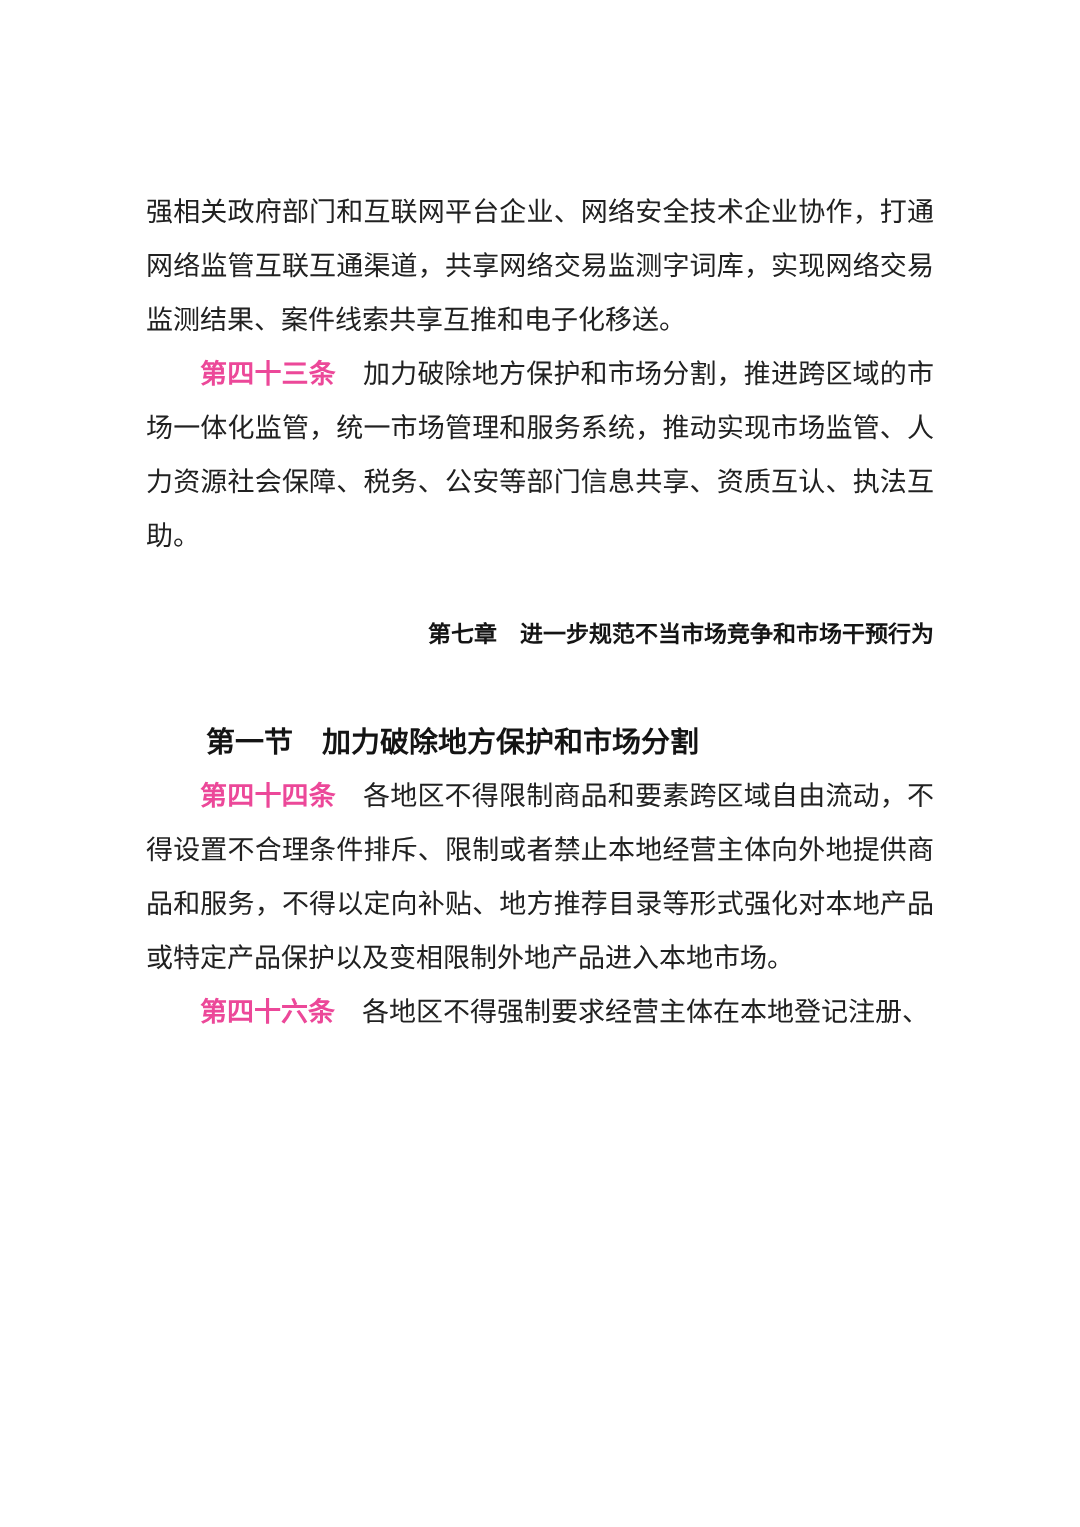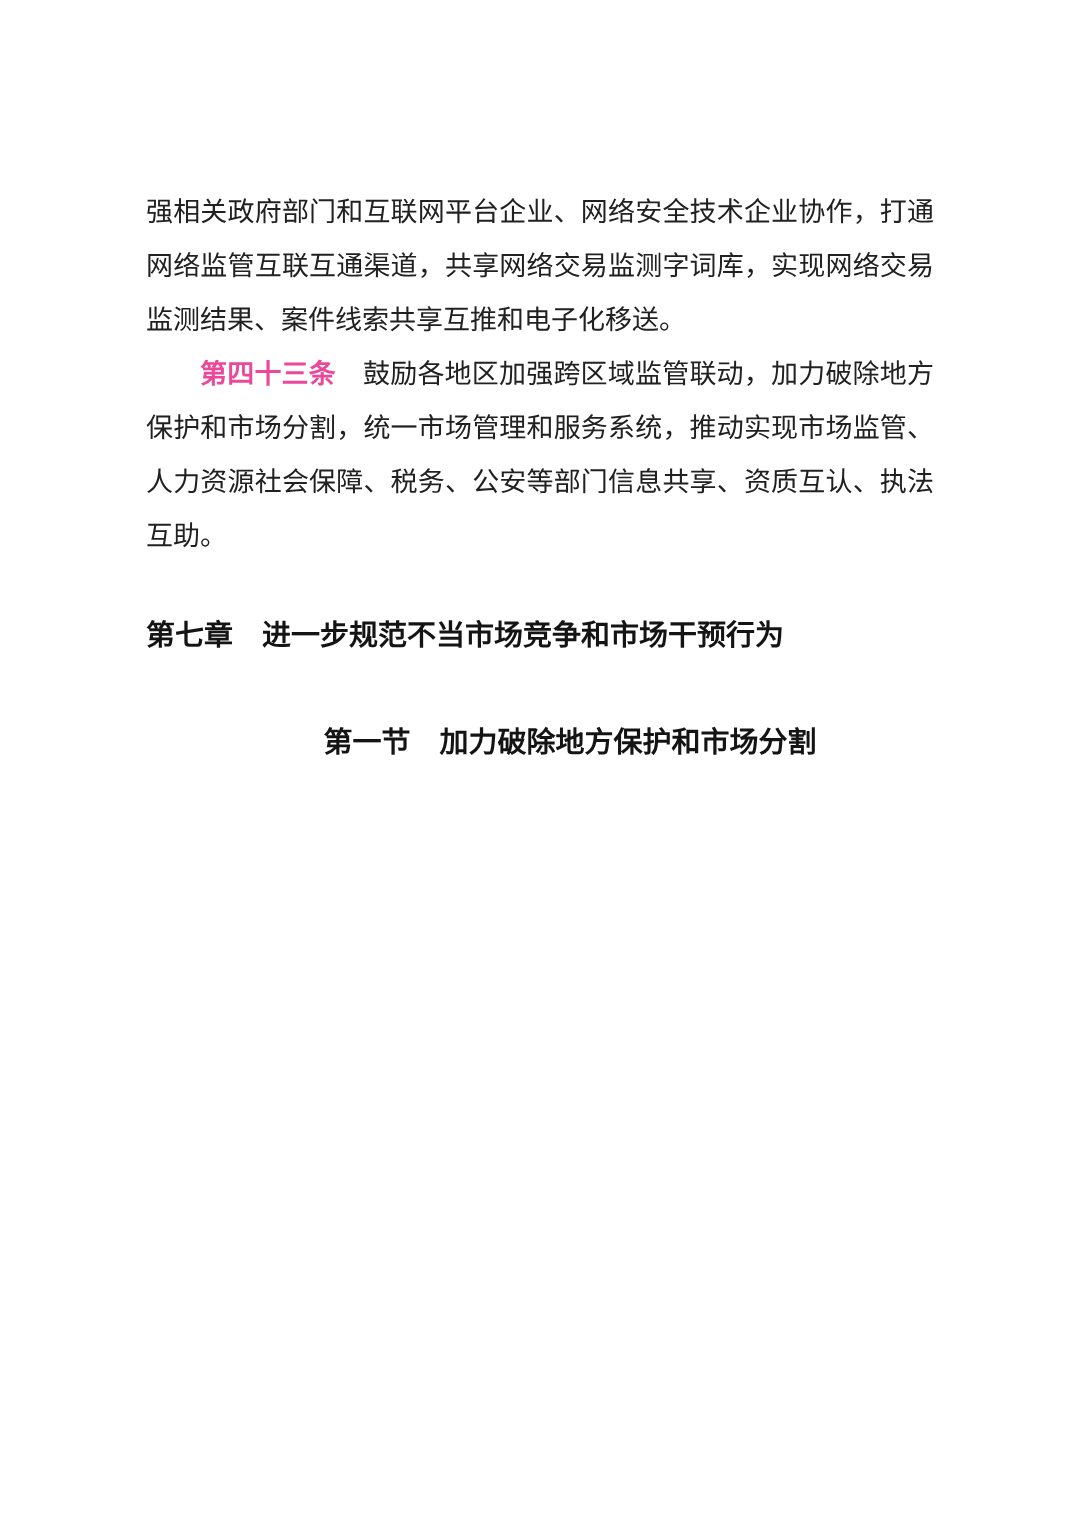--- a/index.html
+++ b/index.html
@@ -35,51 +35,53 @@
   }
   .article-label {
     font-weight: 700;
     font-family: "Liberation Sans", "DejaVu Sans", sans-serif;
     color: #ec4899;
     margin-right: 1em;
   }
   .a43 { margin-top: 6px; }
   .chapter-heading {
     margin: 45px 0 0 0;
-    text-align: left;
-    font-size: 29px;
+    text-align: right;
+    font-size: 23px;
     line-height: 54px;
     font-weight: 700;
     font-family: "Liberation Serif", "DejaVu Serif", serif;
     color: #141414;
   }
   .section-heading {
     margin: 53px 0 0 0;
-    text-align: center;
+    text-align: left;
     text-indent: 60px;
     font-size: 29px;
     line-height: 54px;
     font-weight: 700;
     font-family: "Liberation Sans", "DejaVu Sans", sans-serif;
     color: #141414;
   }
   .a44 { margin-top: 54px; }
   .a45 { line-height: 53px; }
 </style>
 </head>
 <body>
 
 <div class="page">
   <div class="content">
 
     <p class="body-text">强相关政府部门和互联网平台企业、网络安全技术企业协作，打通网络监管互联互通渠道，共享网络交易监测字词库，实现网络交易监测结果、案件线索共享互推和电子化移送。</p>
 
-    <p class="article a43"><span class="article-label">第四十三条</span><span class="article-body">鼓励各地区加强跨区域监管联动，加力破除地方保护和市场分割，统一市场管理和服务系统，推动实现市场监管、人力资源社会保障、税务、公安等部门信息共享、资质互认、执法互助。</span></p>
+    <p class="article a43"><span class="article-label">第四十三条</span><span class="article-body">加力破除地方保护和市场分割，推进跨区域的市场一体化监管，统一市场管理和服务系统，推动实现市场监管、人力资源社会保障、税务、公安等部门信息共享、资质互认、执法互助。</span></p>
 
     <h2 class="chapter-heading">第七章　进一步规范不当市场竞争和市场干预行为</h2>
 
     <h3 class="section-heading">第一节　加力破除地方保护和市场分割</h3>
 
+    <p class="article a44"><span class="article-label">第四十四条</span><span class="article-body">各地区不得限制商品和要素跨区域自由流动，不得设置不合理条件排斥、限制或者禁止本地经营主体向外地提供商品和服务，不得以定向补贴、地方推荐目录等形式强化对本地产品或特定产品保护以及变相限制外地产品进入本地市场。</span></p>
 
 
+    <p class="article a46"><span class="article-label">第四十六条</span><span class="article-body">各地区不得强制要求经营主体在本地登记注册、</span></p>
 
   </div>
 </div>
 
 </body></html>

